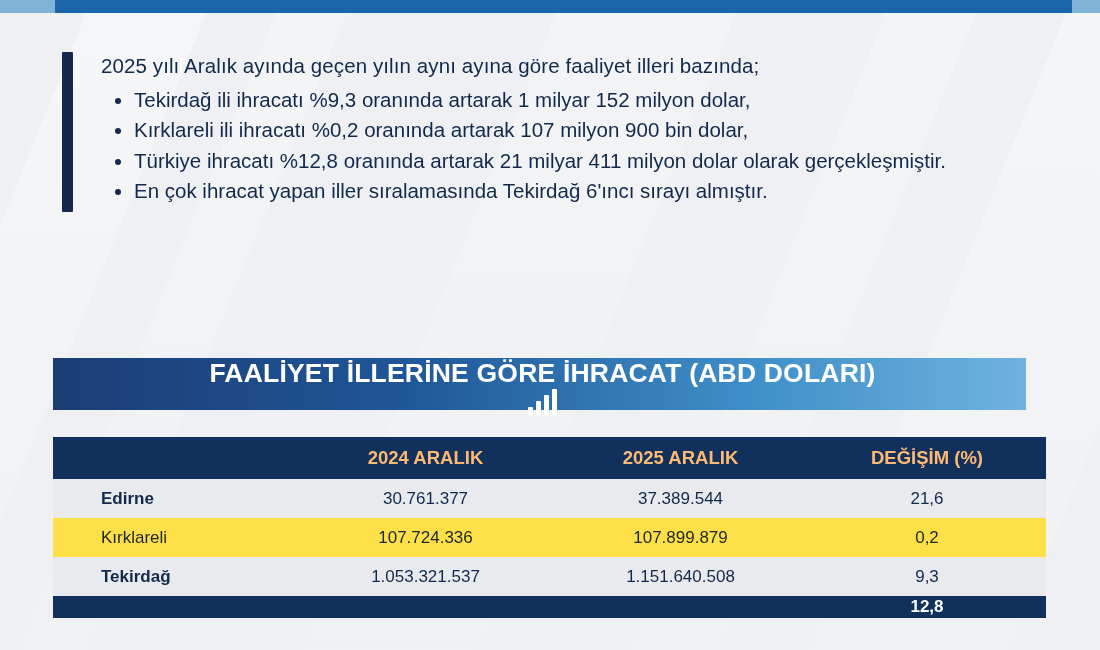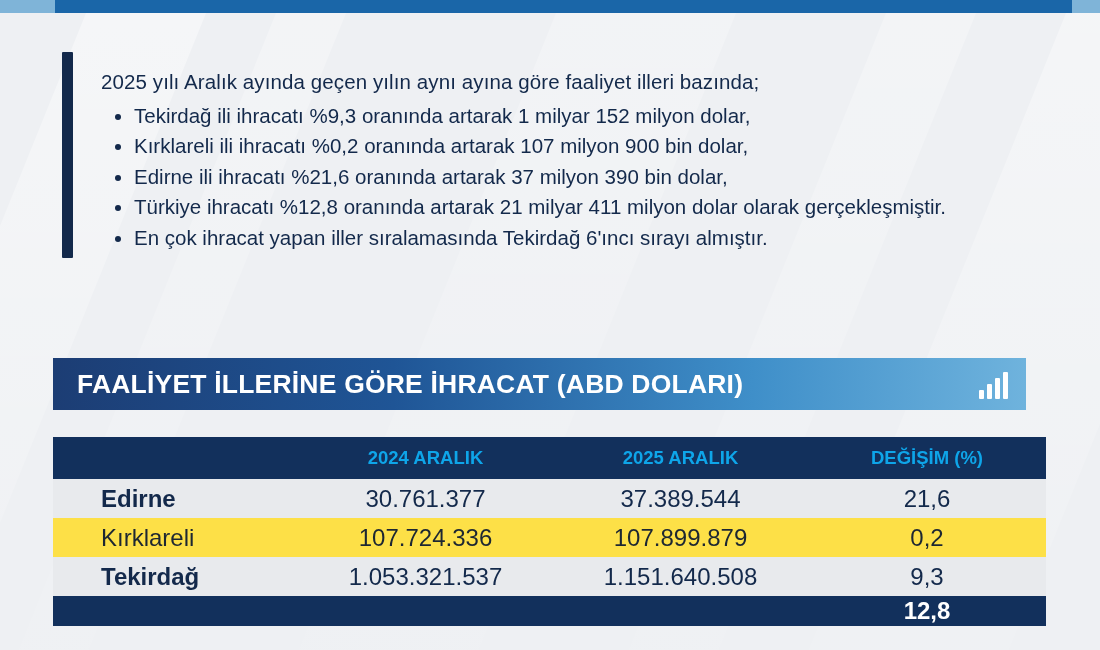--- a/index.html
+++ b/index.html
@@ -56,21 +56,21 @@
     flex: 0 0 11px;
     border-radius: 1px;
   }
   .intro-body {
     padding-left: 28px;
     color: #13294b;
   }
   .intro-lead {
     font-size: 20.5px;
     line-height: 1.35;
-    margin: 16px 0 4px 0;
+    margin: 0 0 4px 0;
     letter-spacing: .1px;
   }
   ul.bullets {
     list-style: none;
     margin: 5px;
     padding: 0;
   }
   ul.bullets li {
     position: relative;
     padding-left: 28px;
@@ -95,20 +95,21 @@
     left: 53px;
     top: 358px;
     width: 973px;
     height: 52px;
     background: linear-gradient(90deg, #1c3d74 0%, #1f5596 35%, #3f8fc9 72%, #6fb3dd 100%);
     display: flex;
     align-items: center;
     justify-content: space-between;
     padding: 0 18px 0 24px;
     box-sizing: border-box;
+    flex-direction: column;
   }
   .banner h1 {
     margin: 0;
     color: #ffffff;
     font-size: 26.5px;
     font-weight: bold;
     letter-spacing: .2px;
     white-space: nowrap;
   }
   .chart-icon {
@@ -133,32 +134,32 @@
     border-collapse: collapse;
     table-layout: fixed;
   }
   .table col.c0 { width: 245px; }
   .table col.c1 { width: 255px; }
   .table col.c2 { width: 255px; }
   .table col.c3 { width: 238px; }
 
   .table th {
     background: #12305c;
-    color: #0ea5e9;
+    color: #fdba74;
     font-size: 18.5px;
     font-weight: bold;
     height: 40px;
     text-align: center;
     border: none;
   }
   .table th.blank { background: #12305c; }
 
   .table td {
     height: 37px;
-    font-size: 24px;
+    font-size: 17px;
     text-align: center;
     color: #13294b;
     border: none;
   }
   .table td.label {
     text-align: left;
     padding-left: 48px;
     font-weight: bold;
   }
   .row-light td { background: #e8eaed; }
@@ -193,21 +194,20 @@
   <div class="seg" style="right:0; width:28px; background:#7fb4d8;"></div>
 </div>
 
 <div class="intro-wrap">
   <div class="intro-bar"></div>
   <div class="intro-body">
     <p class="intro-lead">2025 yılı Aralık ayında geçen yılın aynı ayına göre faaliyet illeri bazında;</p>
     <ul class="bullets">
       <li>Tekirdağ ili ihracatı %9,3 oranında artarak 1 milyar 152 milyon dolar,</li>
       <li>Kırklareli ili ihracatı %0,2 oranında artarak 107 milyon 900 bin dolar,</li>
-      <li>Edirne ili ihracatı %21,6 oranında artarak 37 milyon 390 bin dolar,</li>
       <li>Türkiye ihracatı %12,8 oranında artarak 21 milyar 411 milyon dolar olarak gerçekleşmiştir.</li>
       <li>En çok ihracat yapan iller sıralamasında Tekirdağ 6'ıncı sırayı almıştır.</li>
     </ul>
   </div>
 </div>
 
 <div class="banner">
   <h1>FAALİYET İLLERİNE GÖRE İHRACAT (ABD DOLARI)</h1>
   <div class="chart-icon">
     <span style="height:9px"></span>

